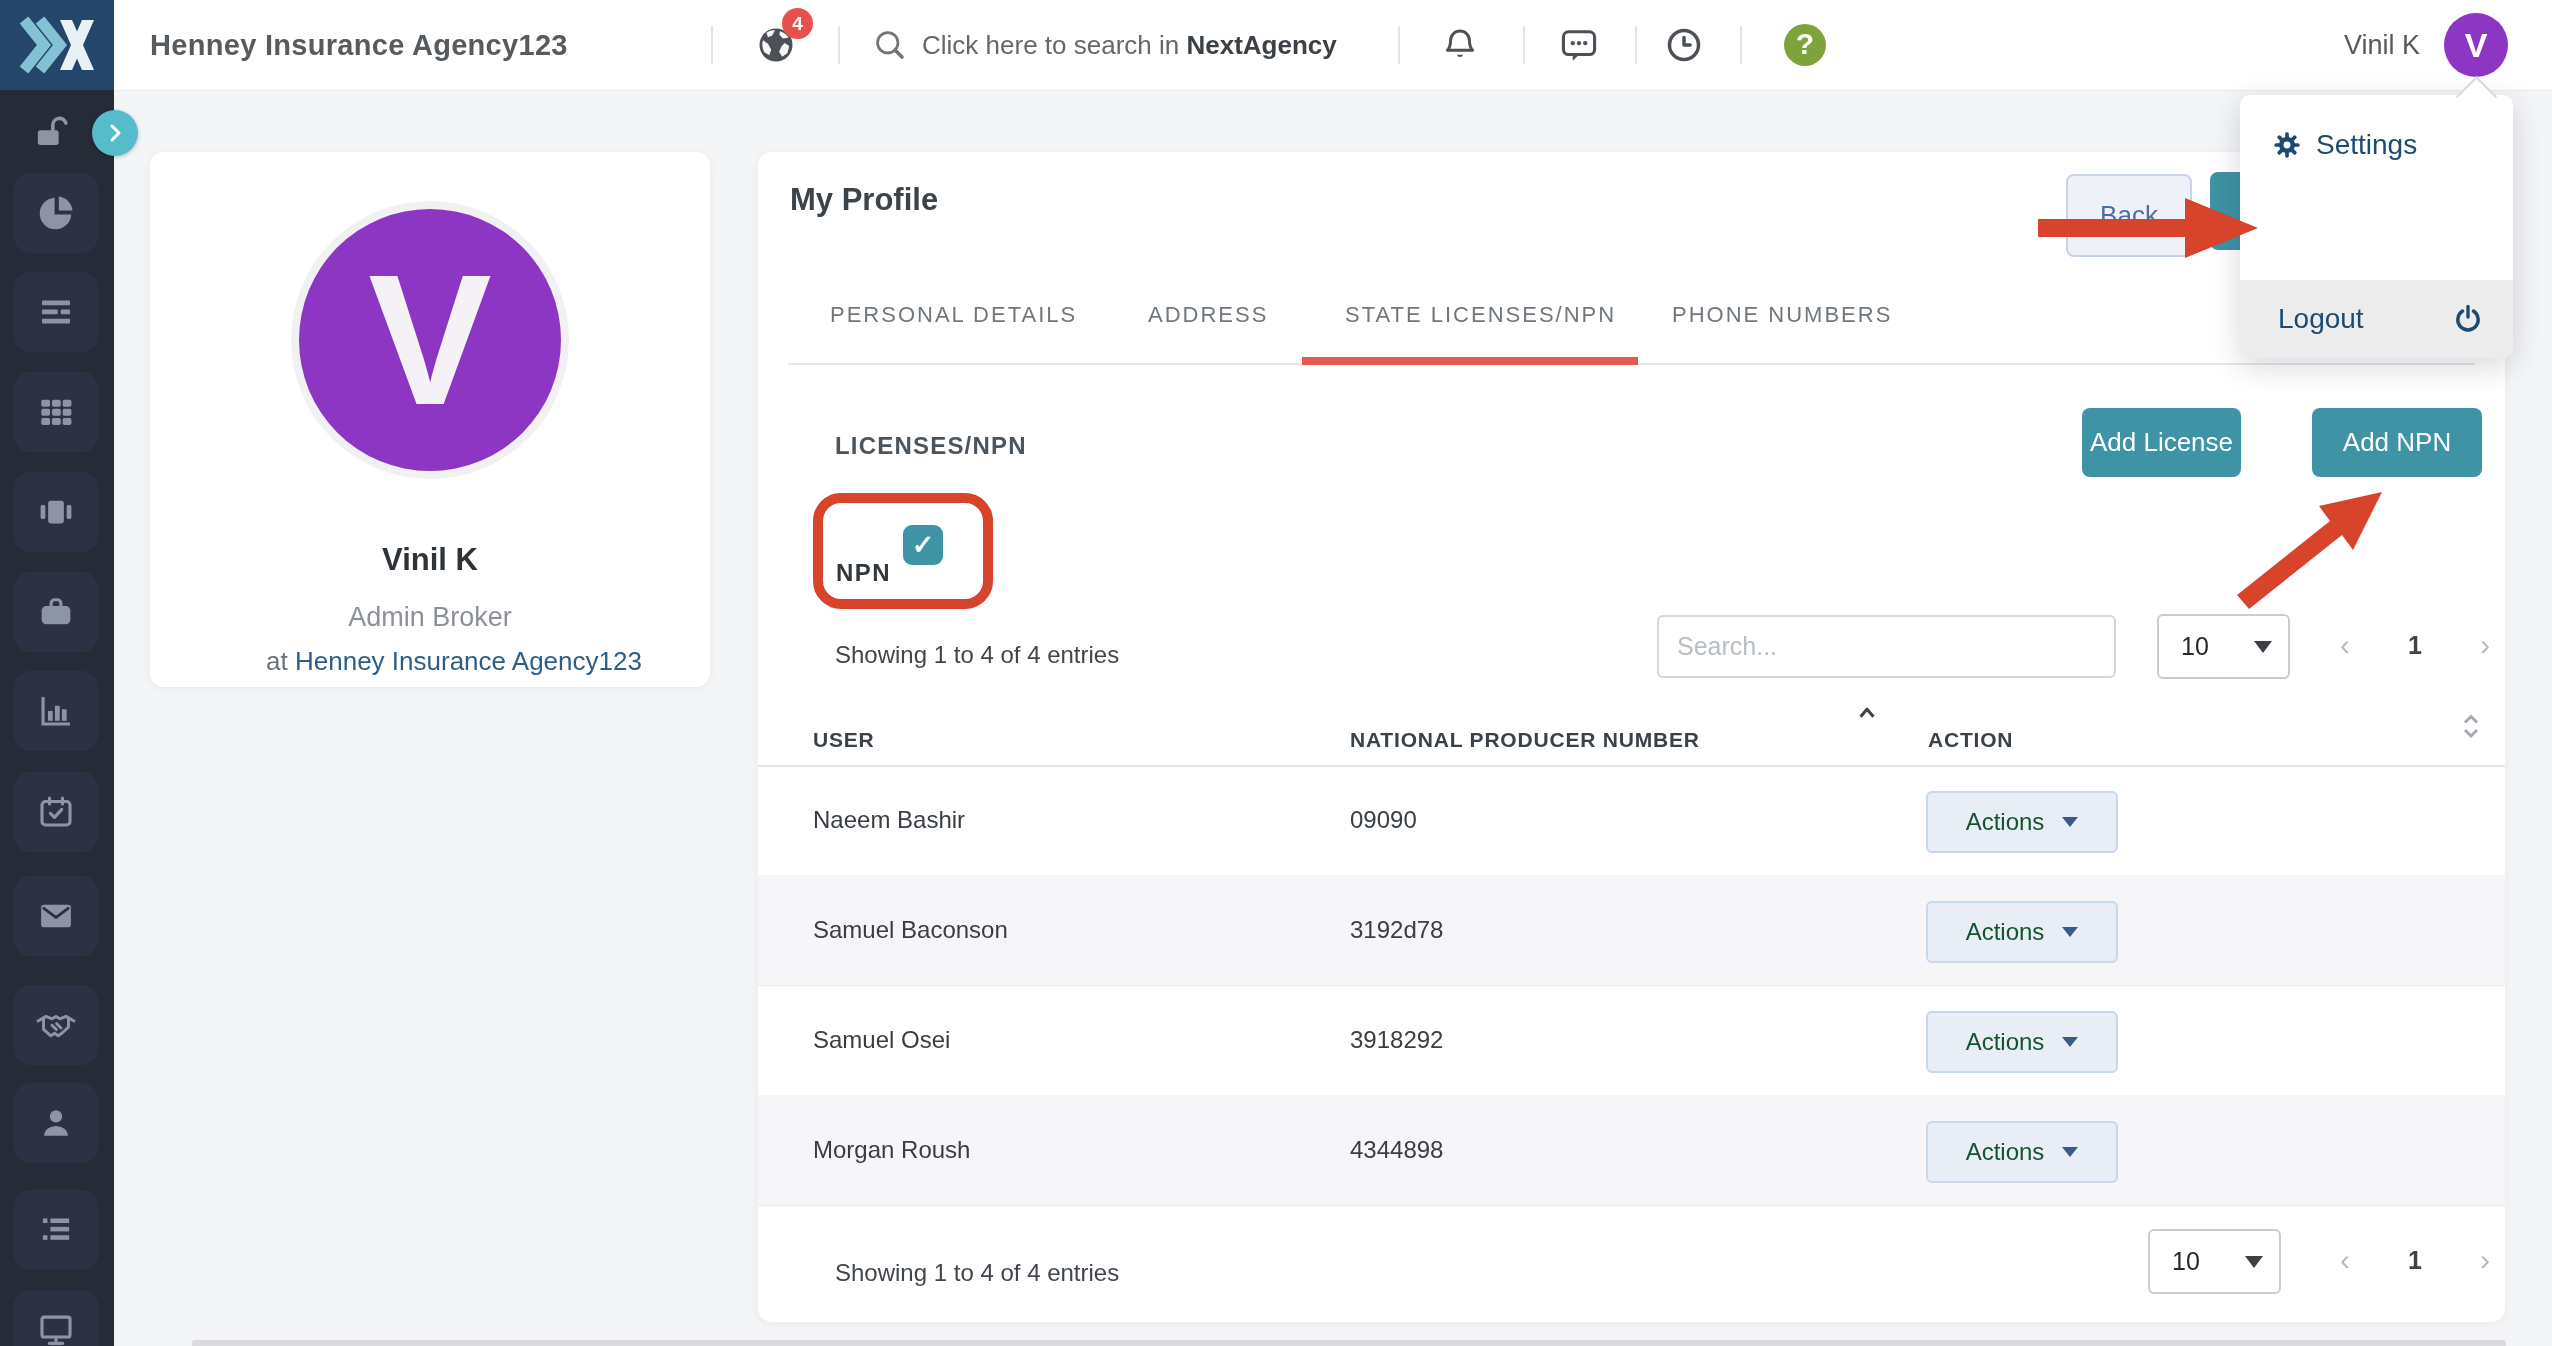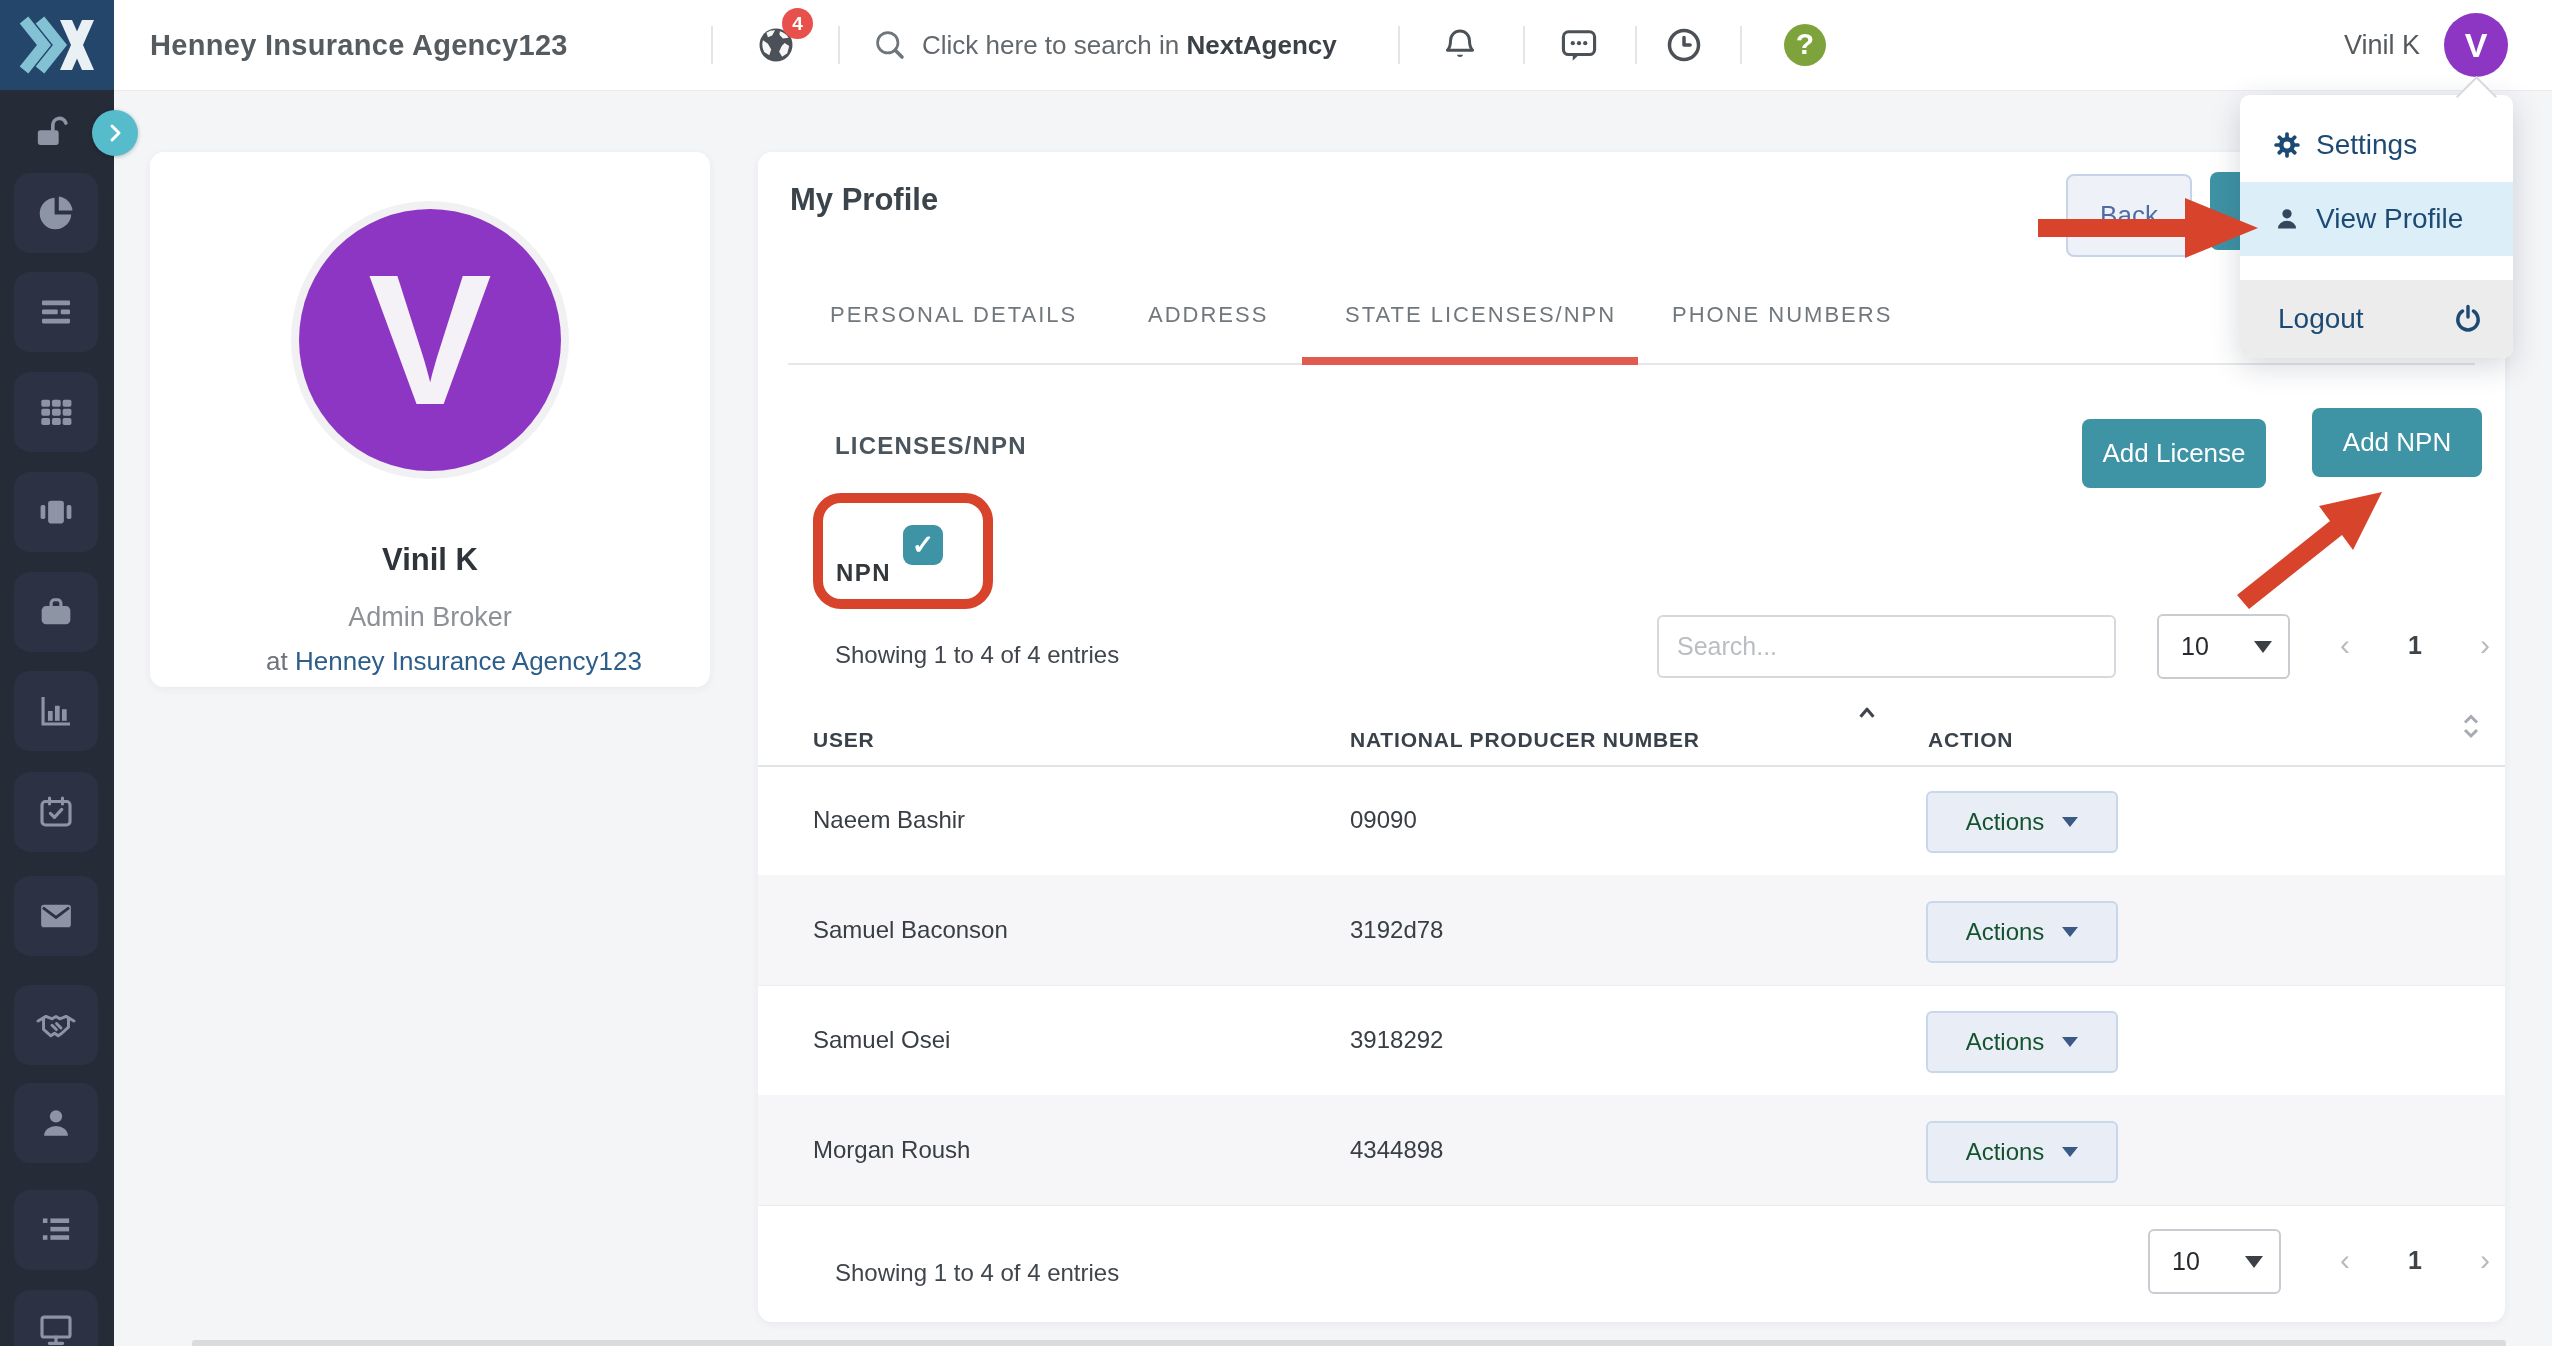--- a/index.html
+++ b/index.html
@@ -36,21 +36,21 @@
   .pc-at a{color:#2d5e8a;text-decoration:none;cursor:pointer;}
   .main-card{left:758px;top:152px;width:1747px;height:1170px;}
   .mp-title{position:absolute;left:32px;top:30px;font-size:31px;font-weight:bold;color:#3c444b;}
   .back-btn{position:absolute;left:1308px;top:22px;width:126px;height:83px;background:#eef1f8;border:2px solid #c7d3e8;border-radius:8px;color:#4e6da4;font-size:26px;display:flex;align-items:center;justify-content:center;cursor:pointer;}
   .edit-frag{position:absolute;left:1452px;top:20px;width:44px;height:78px;background:#3e93a4;border-radius:8px 0 0 8px;}
   .tab{position:absolute;top:150px;font-size:22px;letter-spacing:2px;color:#70777d;white-space:nowrap;cursor:pointer;}
   .tabs-border{position:absolute;left:30px;width:1687px;top:211px;height:2px;background:#e6e7e9;}
   .tab-underline{position:absolute;left:544px;top:205px;width:336px;height:8px;background:#e25b50;}
   .section-title{position:absolute;left:77px;top:280px;font-size:24px;font-weight:bold;letter-spacing:1.2px;color:#4b555d;}
   .btn-teal{position:absolute;top:256px;height:69px;background:#3e93a4;border:none;border-radius:8px;color:#fff;font-size:26px;display:flex;align-items:center;justify-content:center;cursor:pointer;font-family:inherit;}
-  .btn-add-license{left:1324px;width:184px;margin-top:11px;}
+  .btn-add-license{left:1324px;width:159px;}
   .btn-add-npn{left:1554px;width:170px;}
   .npn-ring{position:absolute;left:55px;top:341px;width:160px;height:96px;border:10px solid #d8432b;border-radius:28px;z-index:3;}
   .npn-label{position:absolute;left:78px;top:379px;font-size:24px;font-weight:bold;letter-spacing:1.5px;color:#33383d;margin-top:28px;}
   .npn-check{position:absolute;left:145px;top:373px;width:40px;height:40px;background:#3e93a4;border-radius:9px;display:flex;align-items:center;justify-content:center;cursor:pointer;}
   .npn-check .mark{color:#fff;font-size:27px;font-weight:bold;line-height:1;}
   .showing{position:absolute;left:77px;font-size:24px;color:#40464c;}
   .showing.top{top:489px;}
   .showing.bottom{top:1107px;}
   .search-input{position:absolute;left:899px;top:463px;width:459px;height:63px;border:2px solid #d5d9dd;border-radius:6px;font-size:25px;color:#3a4045;padding:0 18px;box-sizing:border-box;font-family:inherit;outline:none;}
   .search-input::placeholder{color:#b9bec3;}
@@ -391,29 +391,20 @@
           <rect x="10.6" y="2.5" width="2.8" height="19" rx="1.2" transform="rotate(45 12 12)"></rect>
           <rect x="10.6" y="2.5" width="2.8" height="19" rx="1.2" transform="rotate(90 12 12)"></rect>
           <rect x="10.6" y="2.5" width="2.8" height="19" rx="1.2" transform="rotate(135 12 12)"></rect>
           <circle cx="12" cy="12" r="6"></circle>
         </g>
         <circle cx="12" cy="12" r="2.6" fill="#ffffff"></circle>
       </svg>
     </span>
     <span>Settings</span>
   </div>
-  <div class="dd-item dd-viewprofile">
-    <span class="dd-ic">
-      <svg width="30" height="30" viewBox="0 0 24 24">
-        <circle cx="12" cy="7.8" r="3.7" fill="#33475c"></circle>
-        <path d="M4.8 19.6a7.2 6.2 0 0 1 14.4 0z" fill="#33475c"></path>
-      </svg>
-    </span>
-    <span>View Profile</span>
-  </div>
   <div class="dd-item dd-logout">
     <span class="dd-label">Logout</span>
     <span class="dd-power">
       <svg width="34" height="34" viewBox="0 0 24 24">
         <path d="M8.2 6.4a7.2 7.2 0 1 0 7.6 0" fill="none" stroke="#1c4a73" stroke-width="2.4" stroke-linecap="round"></path>
         <line x1="12" y1="3.2" x2="12" y2="10.6" stroke="#1c4a73" stroke-width="2.4" stroke-linecap="round"></line>
       </svg>
     </span>
   </div>
 </nav>

